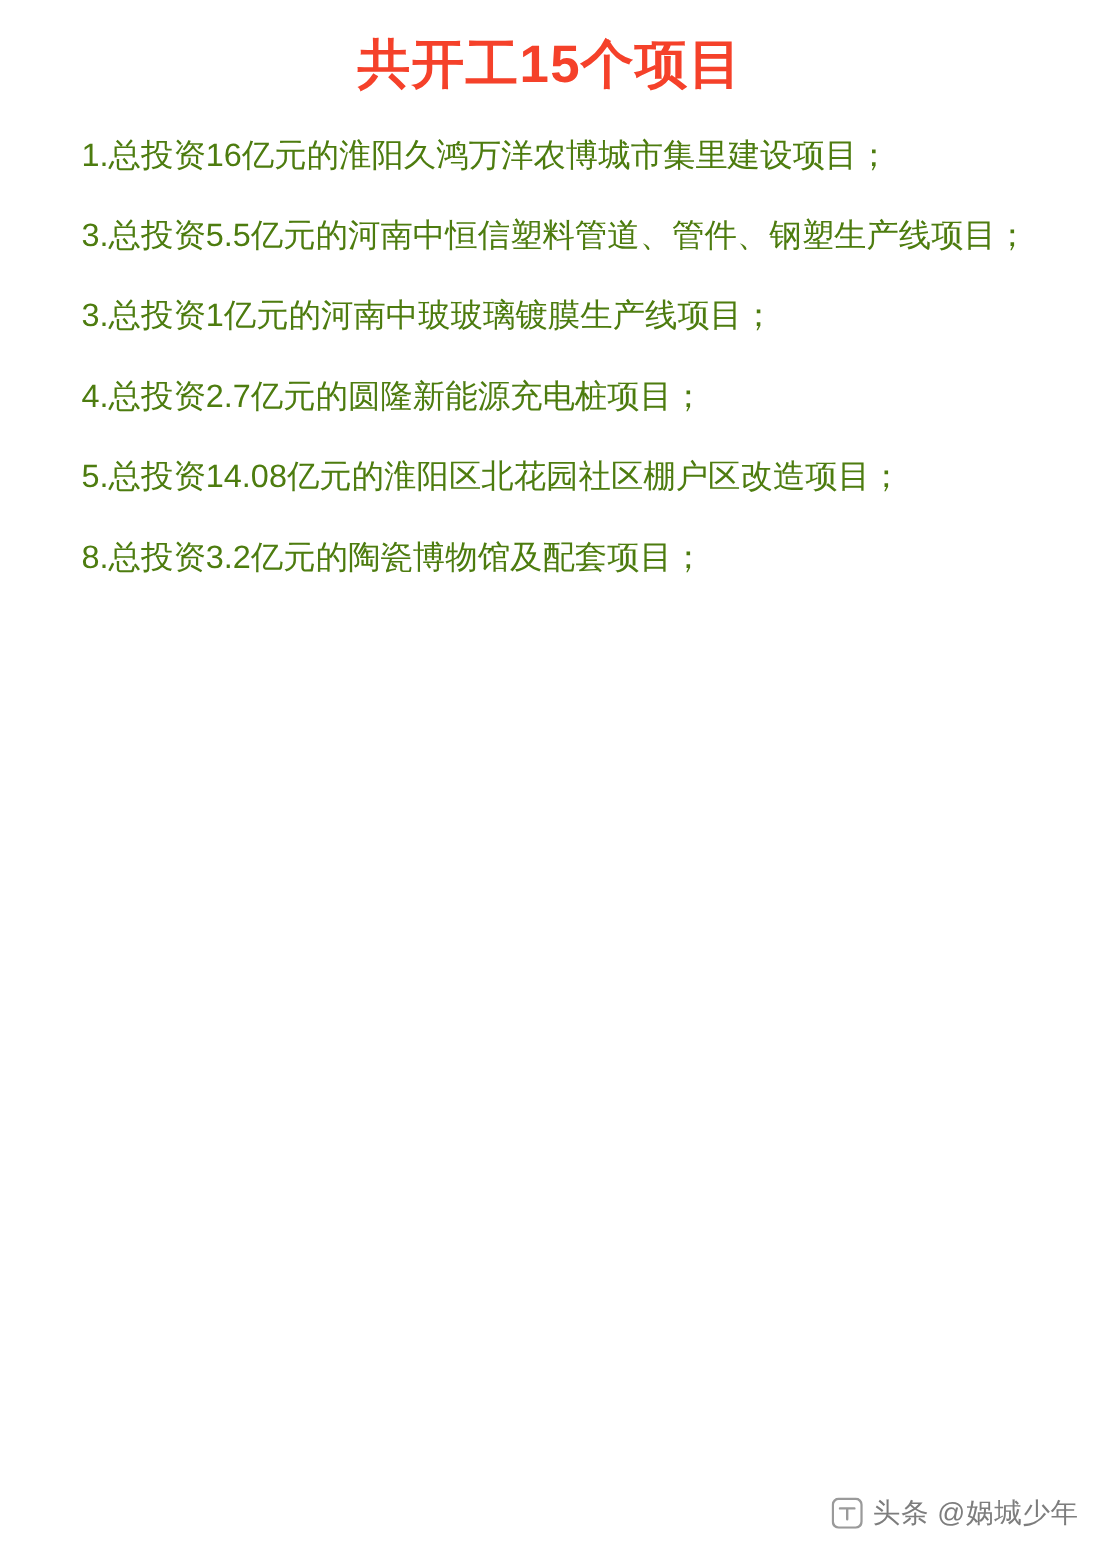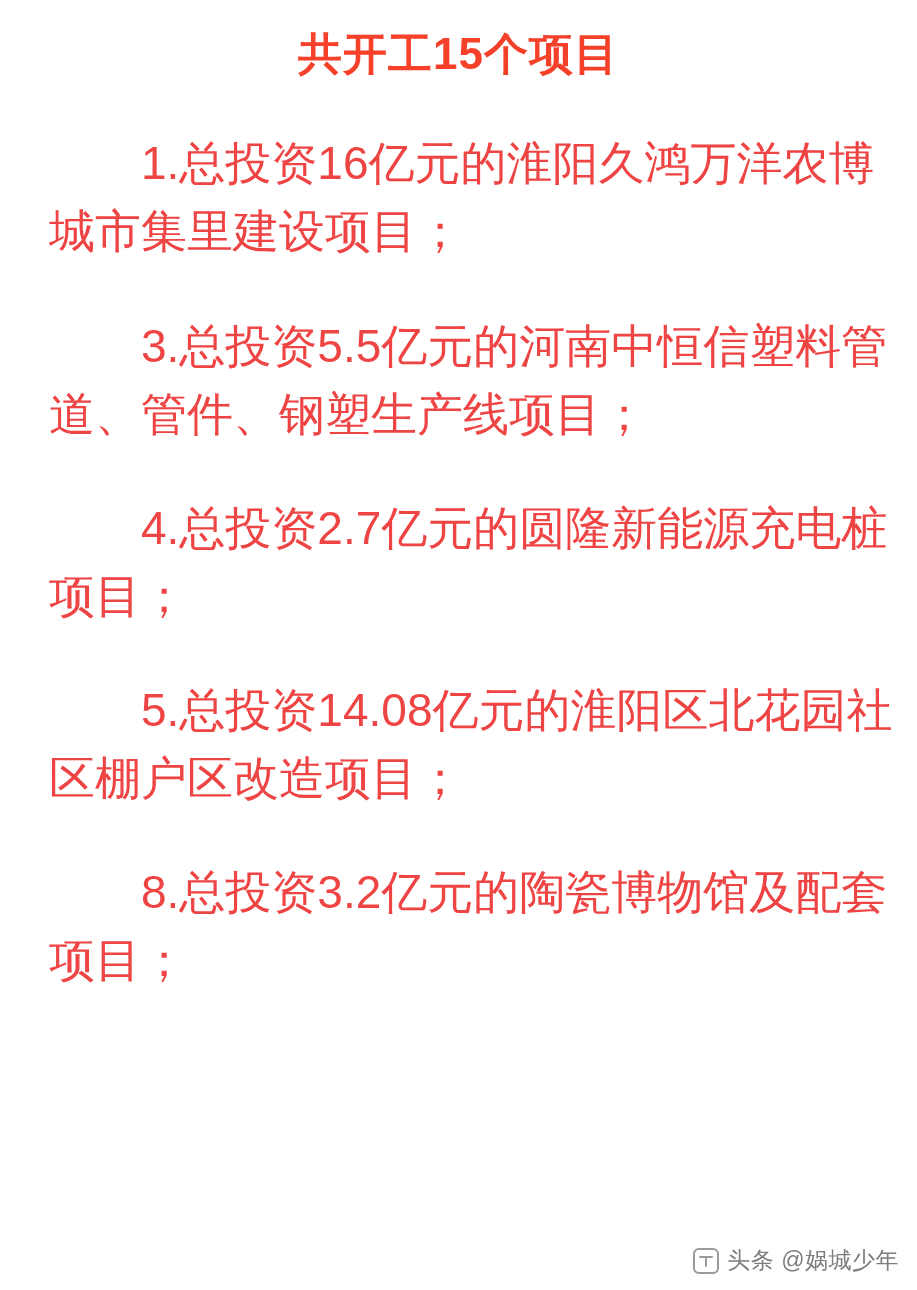--- a/index.html
+++ b/index.html
@@ -32,28 +32,27 @@
     padding-top: 24px;
   }
   .headline .line {
     display: block;
   }
   .body-list {
     margin: 18px 0 0 0;
     padding: 0 22px 0 14px;
   }
   .item {
-    font-size: 46px;
+    font-size: 27px;
     line-height: 1.48;
-    color: #ef4444;
+    color: #4d7c0f;
     text-indent: 2em;
     margin-bottom: 2px;
     letter-spacing: 0px;
     word-break: break-all;
-    margin-left: 35px;
   }
   .watermark {
     position: absolute;
     right: 18px;
     bottom: 14px;
     display: flex;
     align-items: center;
     gap: 8px;
     color: #7d7d7d;
     font-size: 23px;
@@ -72,20 +71,21 @@
 
 <div class="page">
 
   <div class="headline">
     <span class="line">共开工15个项目</span>
   </div>
 
   <div class="body-list">
     <p class="item">1.总投资16亿元的淮阳久鸿万洋农博城市集里建设项目；</p>
     <p class="item">3.总投资5.5亿元的河南中恒信塑料管道、管件、钢塑生产线项目；</p>
+    <p class="item">3.总投资1亿元的河南中玻玻璃镀膜生产线项目；</p>
     <p class="item">4.总投资2.7亿元的圆隆新能源充电桩项目；</p>
     <p class="item">5.总投资14.08亿元的淮阳区北花园社区棚户区改造项目；</p>
     <p class="item">8.总投资3.2亿元的陶瓷博物馆及配套项目；</p>
   </div>
 
   <div class="watermark">
     <span class="wm-logo">
       <svg width="26" height="26" viewBox="0 0 26 26" aria-hidden="true">
         <rect x="1" y="1" width="24" height="24" rx="5" fill="none" stroke="#9a9a9a" stroke-width="2"></rect>
         <path d="M7 9 h12 M13 9 v9" stroke="#9a9a9a" stroke-width="2" fill="none" stroke-linecap="round"></path>

